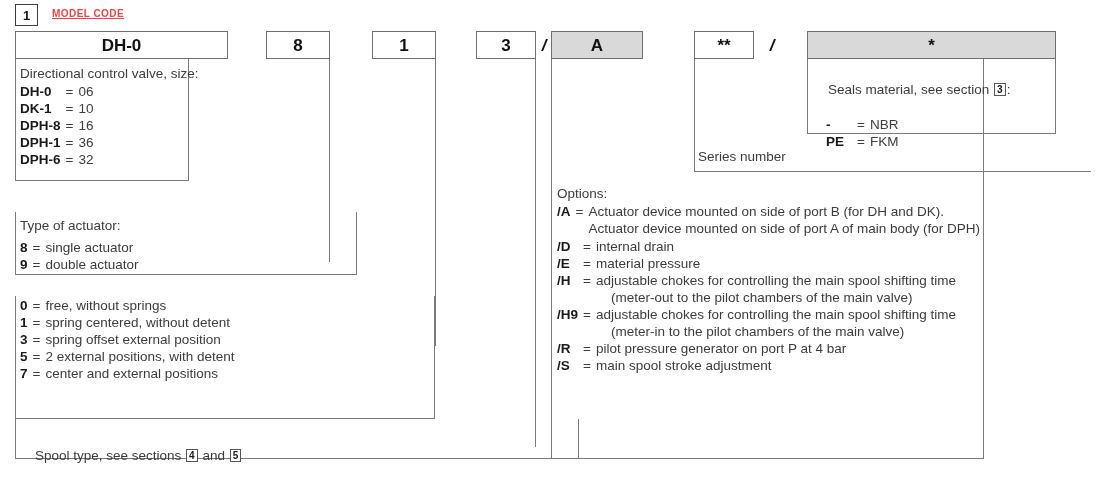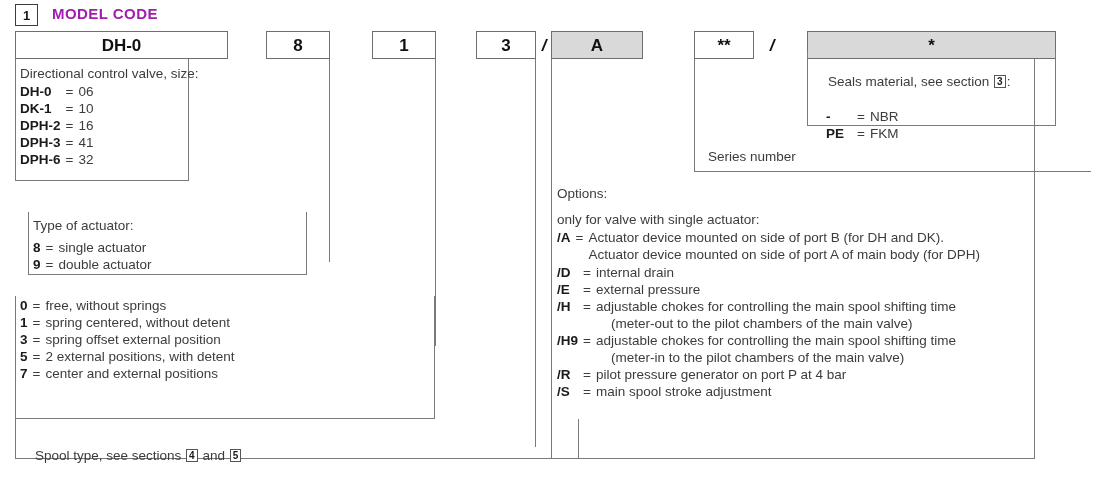--- a/index.html
+++ b/index.html
@@ -12,22 +12,22 @@
   .abs{position:absolute;}
 
   
   #sec-badge{
     left:15px;top:4px;width:21px;height:20px;
     border:1.6px solid #3c3c3c;background:#fff;
     display:flex;align-items:center;justify-content:center;
     font-size:13px;font-weight:bold;color:#1a1a1a;
   }
   #sec-title{
-    left:52px;top:5px;font-size:15px;font-weight:bold;
-    letter-spacing:.45px;color:#a21caf;
+    left:52px;top:5px;font-size:10px;font-weight:bold;
+    letter-spacing:.45px;color:#ef4444;text-decoration:underline;
   }
 
   
   .codebox{
     height:28px;border:1.4px solid #6e6e6e;background:#ffffff;
     display:flex;align-items:center;justify-content:center;
     font-weight:bold;font-size:17px;color:#111;box-sizing:border-box;
   }
   .codebox.shaded{background:#d9d9d9;}
   .slash{
@@ -110,38 +110,38 @@
       <span class="defkey">DH-0</span>
       <span class="defeq">=</span>
       <span class="defval">06</span>
     </div>
     <div class="defrow">
       <span class="defkey">DK-1</span>
       <span class="defeq">=</span>
       <span class="defval">10</span>
     </div>
     <div class="defrow">
-      <span class="defkey">DPH-2</span>
+      <span class="defkey">DPH-8</span>
       <span class="defeq">=</span>
       <span class="defval">16</span>
     </div>
     <div class="defrow">
-      <span class="defkey">DPH-3</span>
-      <span class="defeq">=</span>
-      <span class="defval">41</span>
+      <span class="defkey">DPH-1</span>
+      <span class="defeq">=</span>
+      <span class="defval">36</span>
     </div>
     <div class="defrow">
       <span class="defkey">DPH-6</span>
       <span class="defeq">=</span>
       <span class="defval">32</span>
     </div>
   </div>
 </div>
 
-<div class="abs bracket br-lbr" style="left:28px;top:212px;width:279px;height:63px;">
+<div class="abs bracket br-lbr" style="left:15px;top:212px;width:342px;height:63px;">
   <div class="txt" style="margin:5px 0 0 4px;">Type of actuator:</div>
   <div class="deflist" style="margin:5px 0 0 4px;">
     <div class="defrow">
       <span class="defkey">8</span>
       <span class="defeq">=</span>
       <span class="defval">single actuator</span>
     </div>
     <div class="defrow">
       <span class="defkey">9</span>
       <span class="defeq">=</span>
@@ -179,25 +179,24 @@
     </div>
   </div>
 </div>
 
 <div class="abs bracket br-lbr" style="left:15px;top:419px;width:564px;height:40px;">
   <div class="txt" style="margin:11px 0 0 4px;">
     <span>Spool type, see sections </span><span class="refnum">4</span><span> and </span><span class="refnum">5</span>
   </div>
 </div>
 
-<div class="abs bracket br-lbr" style="left:551px;top:59px;width:484px;height:400px;">
+<div class="abs bracket br-lbr" style="left:551px;top:59px;width:433px;height:400px;">
 
   <div class="txt" style="margin:126px 0 0 5px;">Options:</div>
 
-  <div class="txt" style="margin:9px 0 0 5px;">only for valve with single actuator:</div>
 
   <div class="deflist" style="margin:1px 0 0 5px;">
     <div class="defrow">
       <span class="defkey">/A</span>
       <span class="defeq">=</span>
       <span class="defval">Actuator device mounted on side of port B (for DH and DK).</span>
     </div>
     <div class="defrow">
       <span class="defkey"></span>
       <span class="defeq"></span>
@@ -208,21 +207,21 @@
 
   <div class="deflist" style="margin:1px 0 0 5px;">
     <div class="defrow">
       <span class="defkey">/D</span>
       <span class="defeq">=</span>
       <span class="defval">internal drain</span>
     </div>
     <div class="defrow">
       <span class="defkey">/E</span>
       <span class="defeq">=</span>
-      <span class="defval">external pressure</span>
+      <span class="defval">material pressure</span>
     </div>
     <div class="defrow">
       <span class="defkey">/H</span>
       <span class="defeq">=</span>
       <span class="defval">adjustable chokes for controlling the main spool shifting time</span>
     </div>
     <div class="defrow">
       <span class="defkey"></span>
       <span class="defeq"></span>
       <span class="defval">    (meter-out to the pilot chambers of the main valve)</span>
@@ -244,24 +243,24 @@
     </div>
     <div class="defrow">
       <span class="defkey">/S</span>
       <span class="defeq">=</span>
       <span class="defval">main spool stroke adjustment</span>
     </div>
   </div>
 </div>
 
 <div class="abs bracket br-lb" style="left:694px;top:59px;width:397px;height:113px;">
-  <div class="txt" style="margin:89px 0 0 13px;">Series number</div>
-</div>
-
-<div class="abs bracket br-lbr" style="left:807px;top:51px;width:249px;height:75px;">
+  <div class="txt" style="margin:89px 0 0 3px;">Series number</div>
+</div>
+
+<div class="abs bracket br-lbr" style="left:807px;top:59px;width:249px;height:75px;">
   <div class="txt" style="margin:5px 0 0 5px;">
     <span>Seals material, see section </span><span class="refnum">3</span><span>:</span>
   </div>
   <div class="deflist" style="margin:1px 0 0 18px;">
     <div class="defrow">
       <span class="defkey" style="min-width:26px;">-</span>
       <span class="defeq">=</span>
       <span class="defval">NBR</span>
     </div>
     <div class="defrow">

